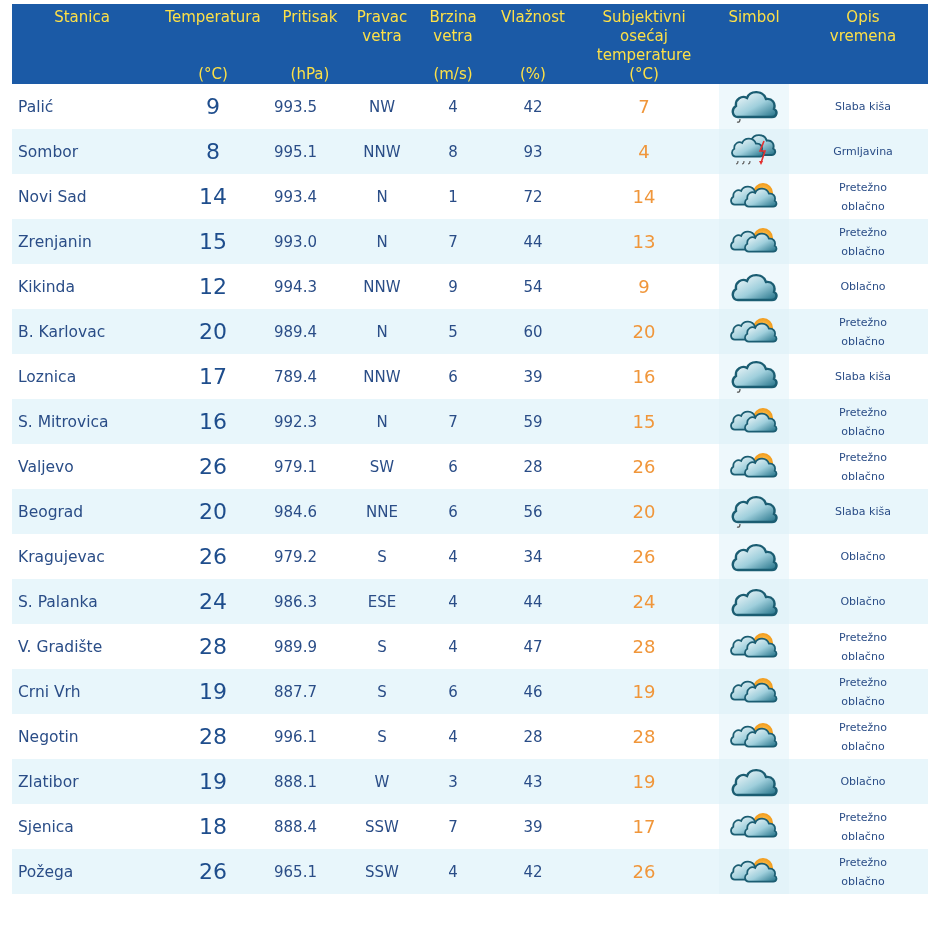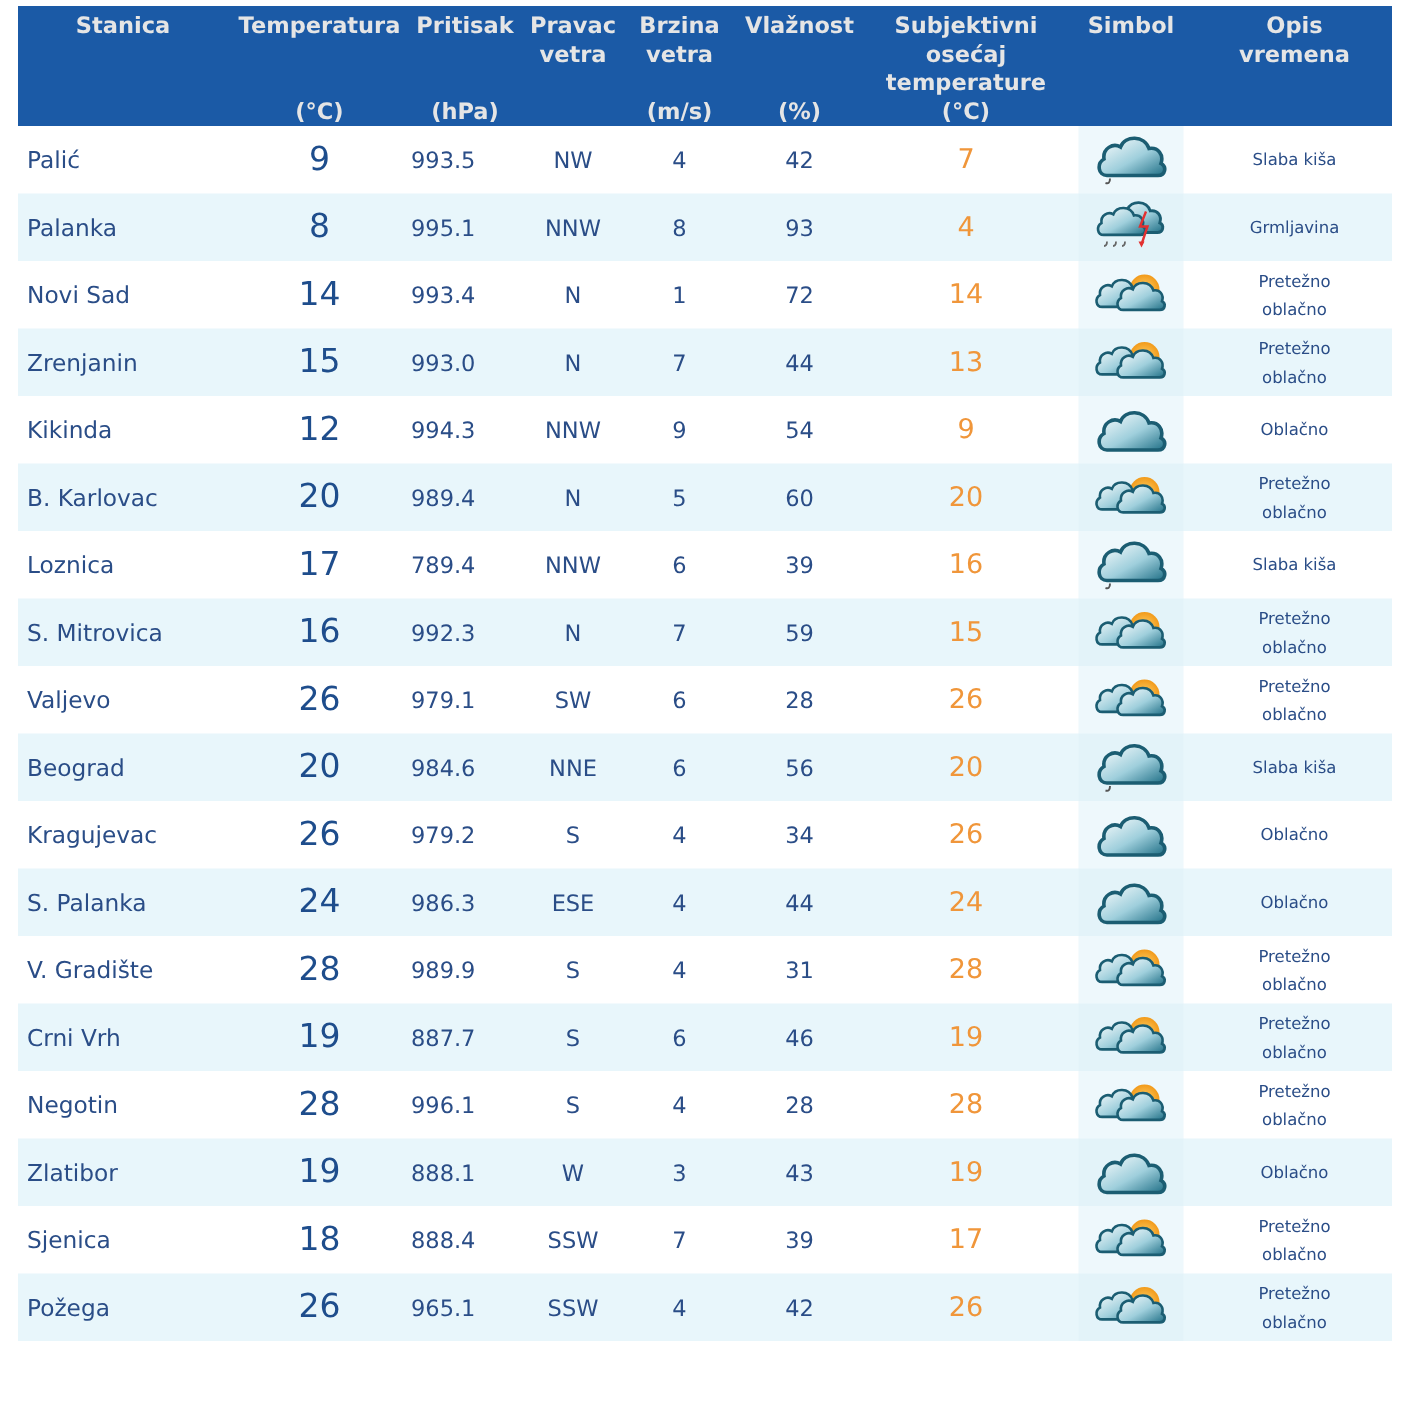--- a/index.html
+++ b/index.html
@@ -1,21 +1,21 @@
 <!DOCTYPE html>
 <html><head>
 <meta charset="utf-8">
 <style>
   html, body { margin:0; padding:0; background:#ffffff; }
   body { width:940px; height:941px; overflow:hidden; position:relative;
          font-family:"DejaVu Sans", "Liberation Sans", sans-serif; }
   .wrap { position:absolute; left:12px; top:4px; width:916px; }
   table { border-collapse:collapse; width:916px; table-layout:fixed; }
   thead tr { background:#1b5aa6; }
-  th { color:#e5e5e5; font-weight:bold; font-size:15px; line-height:19px;
+  th { color:#fde047; font-weight:normal; font-size:15px; line-height:19px;
        vertical-align:top; padding:4px 0 0 0; height:75px; position:relative; text-align:center; }
   th .unit { position:absolute; left:0; right:0; bottom:0px; text-align:center; }
   tbody tr { height:33px; }
   tbody tr:nth-child(odd) { background:#ffffff; }
   tbody tr:nth-child(even) { background:#e8f6fb; }
   td { color:#2a4d87; font-size:15px; text-align:center; padding:0; vertical-align:middle; }
   td.station { text-align:left; padding-left:6px; color:#2a4d87; font-size:15.5px; }
   td.temp { font-size:22px; color:#1e4d8c; }
   td.feel { font-size:18px; color:#f0963a; }
   td.pres { text-align:left; padding-right:8px; }
@@ -96,21 +96,21 @@
                 <path d="M10 32 q0 4 -3 3" stroke="#555" stroke-width="1.3" fill="none"></path>
               </svg>
             </div>
           </td>
     <td class="desc">
             <div>Slaba kiša</div>
             <div></div>
           </td>
   </tr>
         <tr>
-    <td class="station">Palanka</td>
+    <td class="station">Sombor</td>
     <td class="temp">8</td>
     <td class="pres">995.1</td>
     <td>NNW</td>
     <td>8</td>
     <td>93</td>
     <td class="feel">4</td>
     <td class="sym">
             <div class="symbox">
               <svg width="48" height="42" viewBox="0 0 48 42">
                 <defs>
@@ -458,21 +458,21 @@
             <div>Oblačno</div>
             <div></div>
           </td>
   </tr>
         <tr>
     <td class="station">V. Gradište</td>
     <td class="temp">28</td>
     <td class="pres">989.9</td>
     <td>S</td>
     <td>4</td>
-    <td>31</td>
+    <td>47</td>
     <td class="feel">28</td>
     <td class="sym">
             <div class="symbox">
               <svg width="50" height="36" viewBox="0 0 50 36">
                 <defs>
  <linearGradient id="cg" x1="0" y1="0" x2="1" y2="1">
                     <stop offset="0" stop-color="#ffffff"></stop>
                     <stop offset="0.55" stop-color="#9fcfdc"></stop>
                     <stop offset="1" stop-color="#1f6f86"></stop>
                   </linearGradient>

